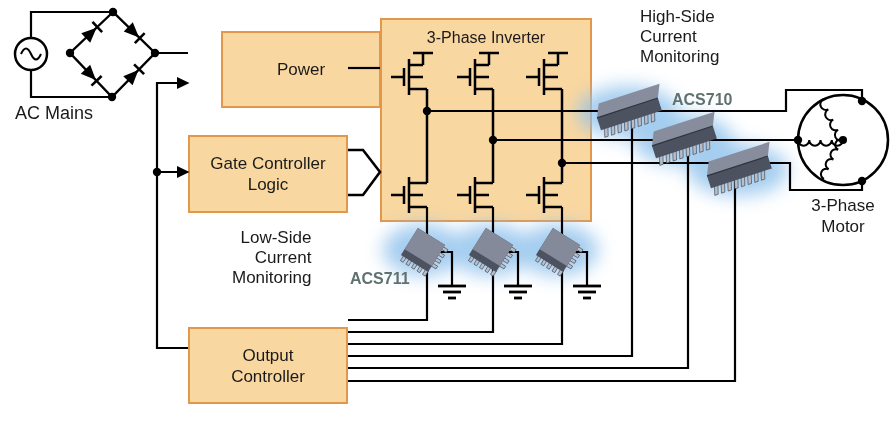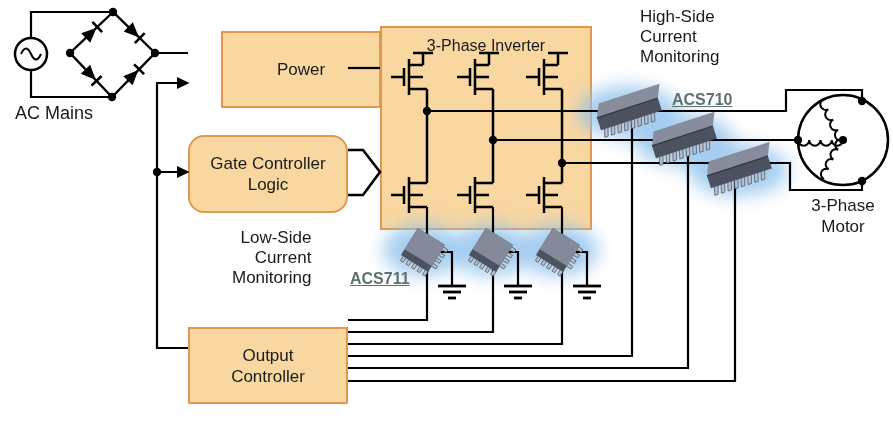--- a/index.html
+++ b/index.html
@@ -2,29 +2,29 @@
 <html><head>
 <meta charset="utf-8">
 <style>
   html,body{margin:0;padding:0;background:#fff;}
   .stage{position:relative;width:893px;height:433px;background:#fff;overflow:hidden;
          font-family:"Liberation Sans",sans-serif;color:#1a1a1a;}
   .block{position:absolute;background:#F9D7A0;border:2px solid #E2974B;box-sizing:border-box;
          display:flex;flex-direction:column;align-items:center;justify-content:center;
          font-size:17px;line-height:21px;text-align:center;z-index:1;}
   #pm-block{left:188px;top:31px;width:160px;height:77px;margin-left:33px;}
-  #gcl-block{left:188px;top:135px;width:160px;height:78px;border-radius:16px;}
+  #gcl-block{left:188px;top:135px;width:160px;height:78px;}
   #oc-block{left:188px;top:311px;width:160px;height:77px;margin-top:16px;}
-  #inv-block{left:380px;top:18px;width:212px;height:204px;justify-content:flex-start;padding-top:7px;font-size:16px;margin-top:8px;}
+  #inv-block{left:380px;top:18px;width:212px;height:204px;justify-content:flex-start;padding-top:7px;font-size:16px;}
   .wires{position:absolute;left:0;top:0;z-index:2;pointer-events:none;}
   .lbl{position:absolute;z-index:3;font-size:17px;line-height:20px;}
   #ac-mains-label{left:15px;top:103px;font-size:18px;}
   #hs-label{left:640px;top:7px;}
   #ls-label{left:232px;top:228px;text-align:right;}
-  .acs{font-weight:bold;font-size:16px;color:#5F7270;text-decoration:underline;}
+  .acs{font-weight:bold;font-size:16px;color:#5F7270;}
   #acs710-label{left:672px;top:90px;}
   #acs711-label{left:350px;top:269px;}
   #motor-label{left:783px;top:195px;width:120px;text-align:center;line-height:21px;}
   #caption{left:32px;top:400px;font-size:13.5px;color:#222;}
 </style>
 </head>
 <body>
 
 <div class="stage">
 

